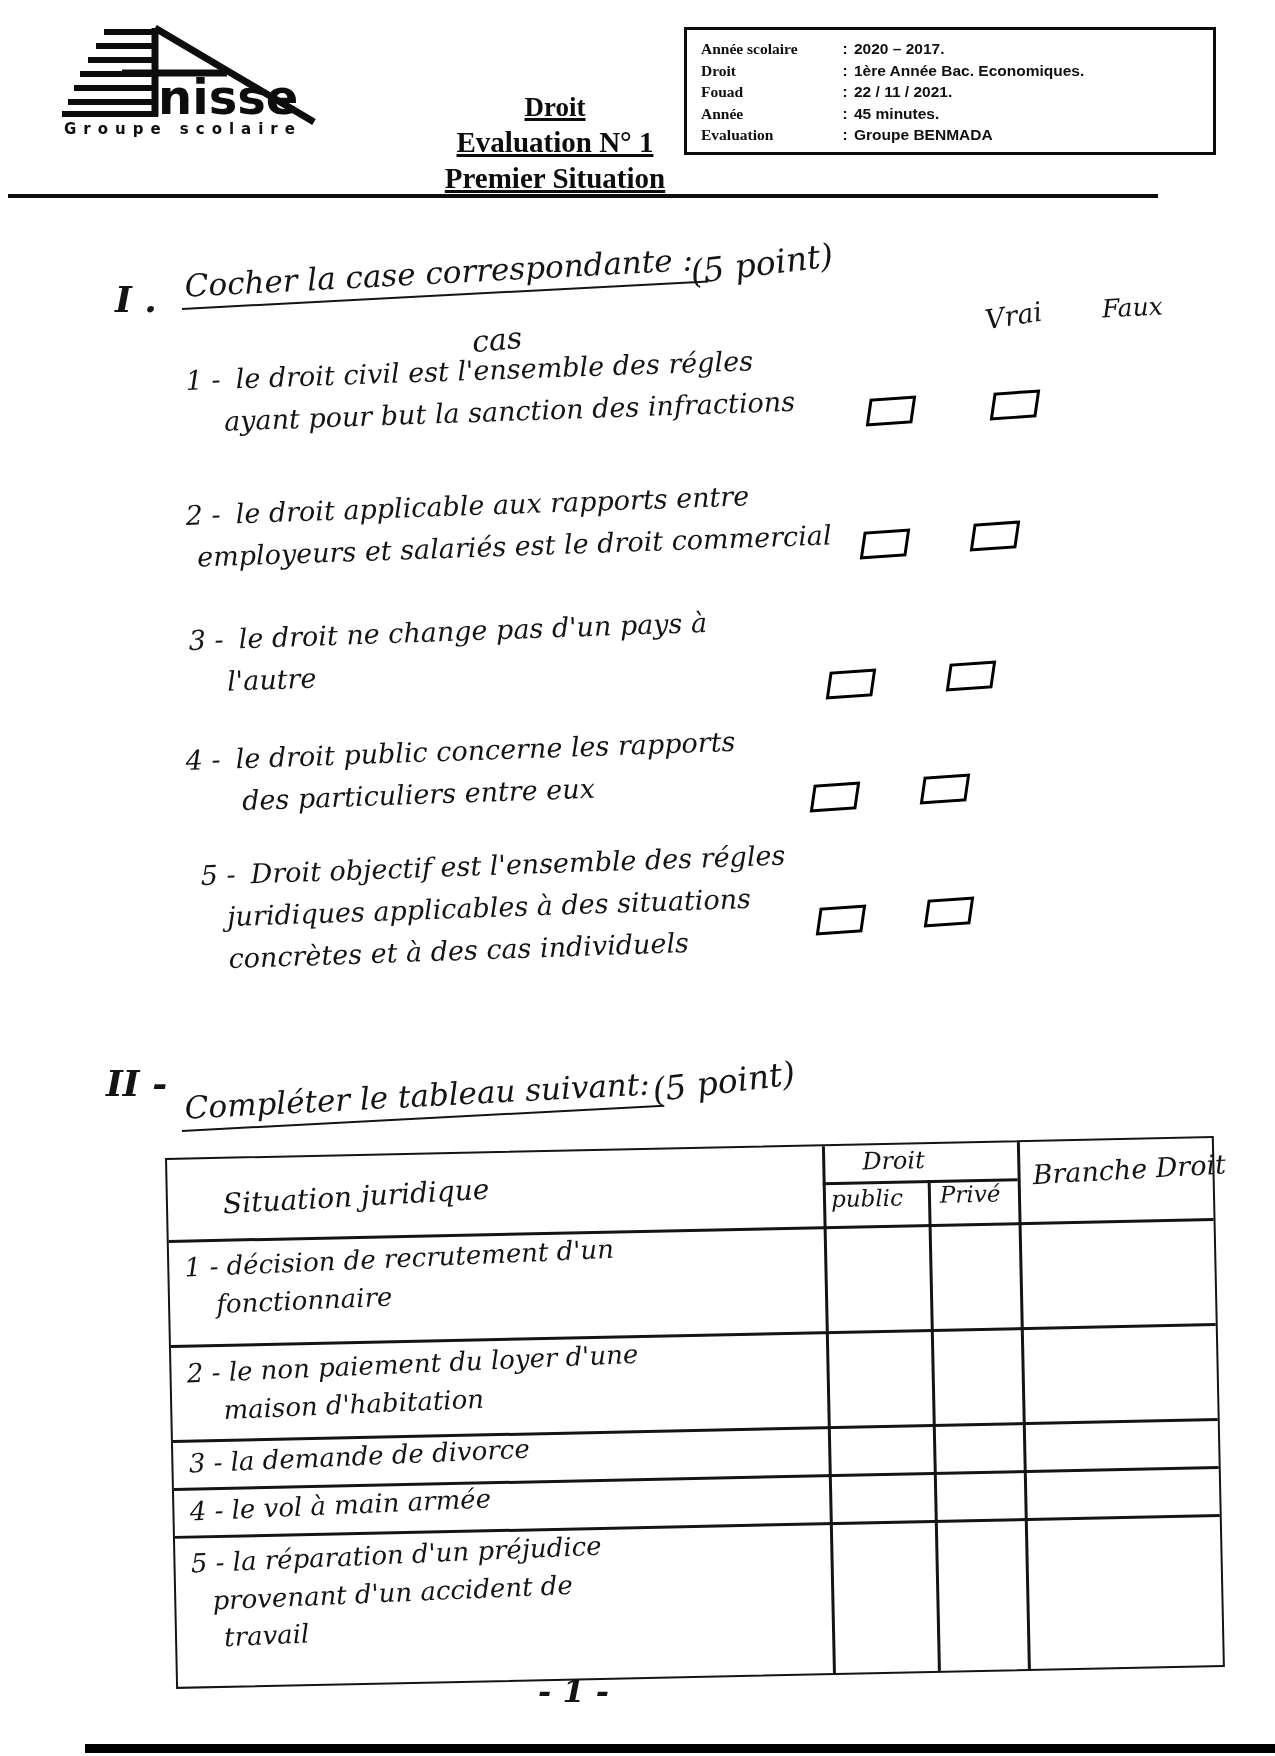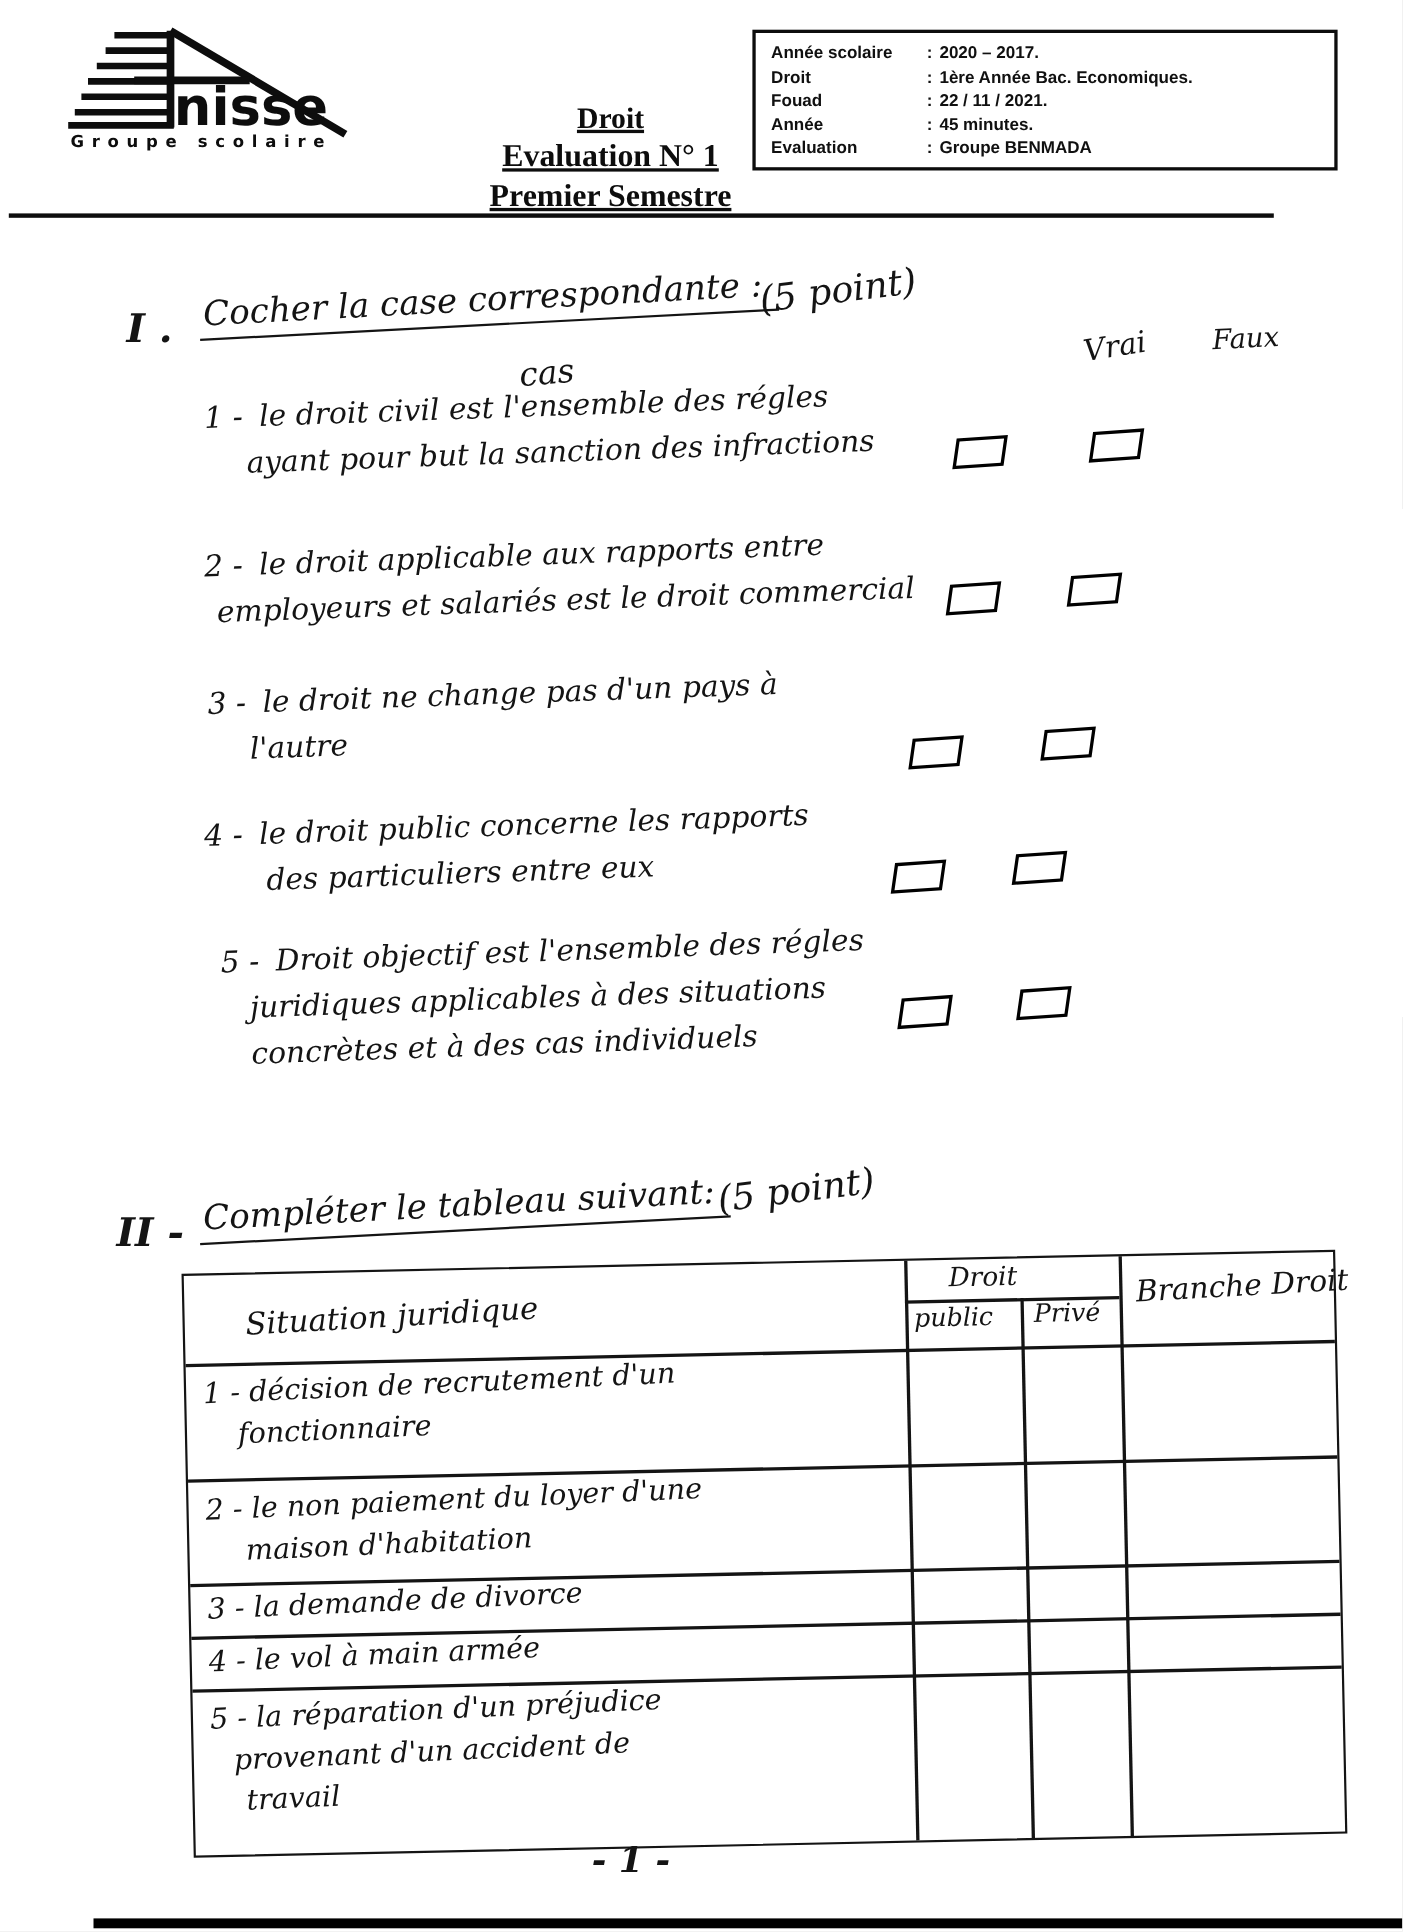--- a/index.html
+++ b/index.html
@@ -14,21 +14,21 @@
     font-family:"Liberation Serif", serif; font-weight:bold; color:#0d0d0d; }
   .title-block .t1 { font-size:27px; text-decoration:underline; text-decoration-thickness:2.5px; }
   .title-block .t2 { font-size:29px; text-decoration:underline; text-decoration-thickness:2.5px; margin-top:3px;}
   .title-block .t3 { font-size:29px; text-decoration:underline; text-decoration-thickness:2.5px; margin-top:3px;}
   .info-box {
     position:absolute; left:684px; top:27px; width:532px; height:128px;
     border:3px solid #0d0d0d; font-family:"Liberation Sans", sans-serif;
     font-weight:bold; font-size:15.5px; padding:8px 0 0 14px; box-sizing:border-box;
   }
   .info-row { display:flex; line-height:21.5px; }
-  .info-row .lbl { width:135px; }
+  .info-row .lbl { width:135px;font-family:Liberation Serif, serif; }
   .info-row .col { width:18px; text-align:center; }
   .header-rule { position:absolute; left:8px; top:194px; width:1150px; height:4px; background:#0d0d0d; }
   
   .hw { font-family:"DejaVu Serif", serif; font-style:italic; color:#141414; }
   .abs { position:absolute; }
   .sec-head { font-size:31px; white-space:nowrap; }
   .sec-num { font-size:36px; font-weight:bold; }
   .underl { border-bottom:2.5px solid #141414; padding:0 14px 4px 4px; display:inline-block; }
   .points { font-size:29px; }
   .q-item { position:absolute; font-size:27px; line-height:1.55; white-space:nowrap; transform:rotate(-2deg); transform-origin:left top; }
@@ -69,21 +69,21 @@
       <line x1="103" y1="10" x2="262" y2="104"></line>
       <line x1="70" y1="55" x2="175" y2="55"></line>
     </g>
     <text x="106" y="96" font-family="DejaVu Sans, sans-serif" font-weight="bold" font-size="48" fill="#0d0d0d">nisse</text>
     <text x="12" y="116" font-family="DejaVu Sans, sans-serif" font-weight="bold" font-size="15" letter-spacing="7" fill="#0d0d0d">Groupe scolaire</text>
   </svg>
 
   <div class="title-block">
     <div class="t1">Droit</div>
     <div class="t2">Evaluation N° 1</div>
-    <div class="t3">Premier Semestre</div>
+    <div class="t3">Premier Situation</div>
   </div>
 
   <div class="info-box">
     <div class="info-row">
       <span class="lbl">Année scolaire</span>
       <span class="col">:</span>
       <span class="val">2020  –  2017.</span>
     </div>
     <div class="info-row">
       <span class="lbl">Droit</span>
@@ -146,21 +146,21 @@
   <span class="cb" style="left:922px;top:775px;"></span>
 
   <div class="q-item hw" style="left:200px;top:855px;">
     <div><span class="q-num">5 -</span><span>Droit objectif est l'ensemble des régles</span></div>
     <div style="padding-left:25px;">juridiques applicables à des situations</div>
     <div style="padding-left:25px;">concrètes et à des cas individuels</div>
   </div>
   <span class="cb" style="left:818px;top:906px;"></span>
   <span class="cb" style="left:926px;top:898px;"></span>
 
-  <span class="abs hw sec-num" style="left:106px;top:1100px;text-align:center;">II -</span>
+  <span class="abs hw sec-num" style="left:106px;top:1062px;text-align:center;">II -</span>
   <span class="abs hw sec-head underl" style="left:182px;top:1090px;transform:rotate(-3deg);transform-origin:left bottom;">Compléter le tableau suivant:</span>
   <span class="abs hw points" style="left:652px;top:1062px;font-size:33px;transform:rotate(-7deg);">(5 point)</span>
 
   <div class="tbl">
     <div class="vline" style="left:655px;top:0;height:527px;"></div>
     <div class="vline" style="left:760px;top:36px;height:491px;"></div>
     <div class="vline" style="left:850px;top:0;height:527px;"></div>
     <div class="hline" style="left:655px;top:36px;width:195px;"></div>
     <div class="hline" style="left:0;top:80px;width:1045px;"></div>
     <div class="hline" style="left:0;top:185px;width:1045px;"></div>

